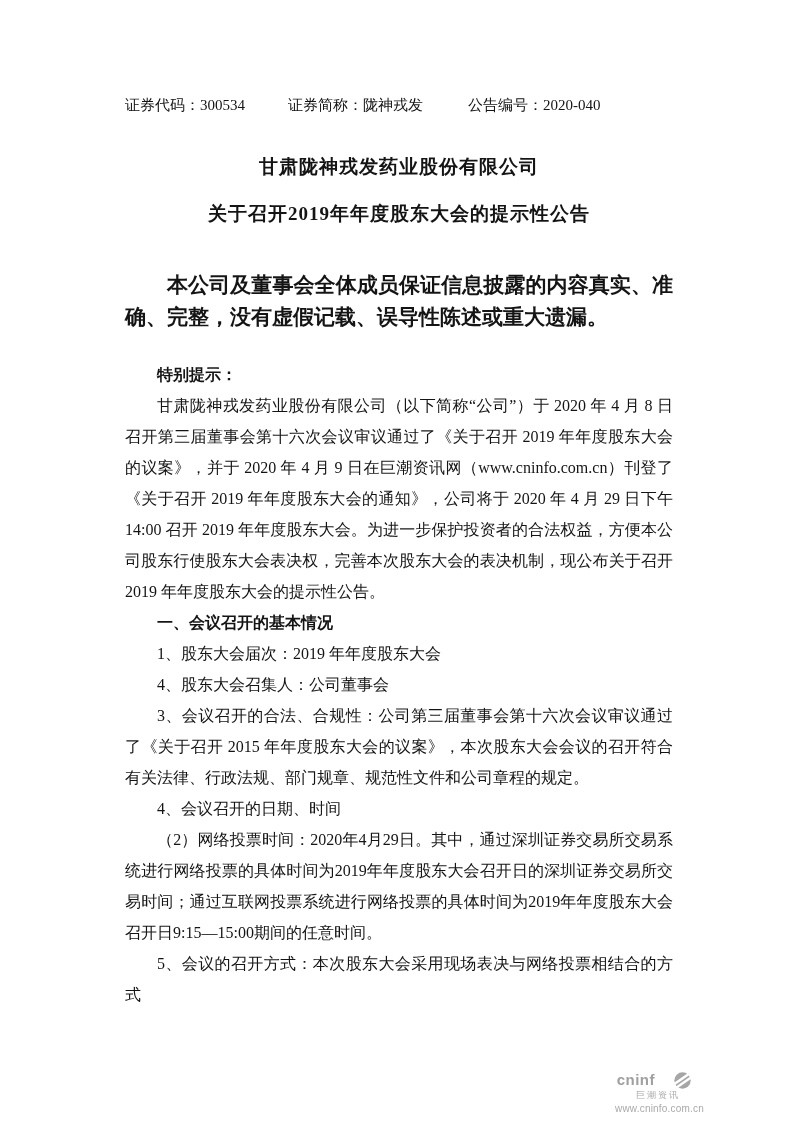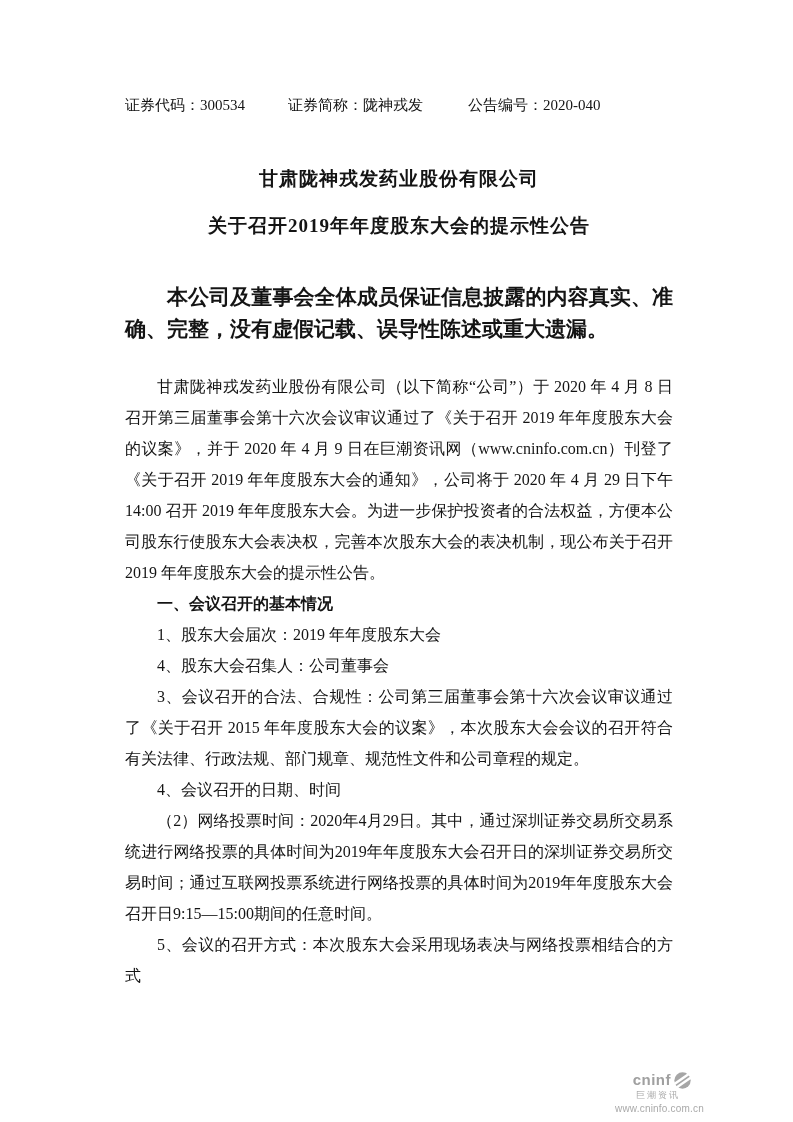--- a/index.html
+++ b/index.html
@@ -35,21 +35,21 @@
   .doc-header .h-name { position: absolute; left: 163px; }
   .doc-header .h-no   { position: absolute; left: 343px; }
   
   .title-line {
     font-size: 19px;
     font-weight: bold;
     text-align: center;
     line-height: 30px;
     letter-spacing: 1px;
   }
-  .title-1 { margin-top: 48px; }
+  .title-1 { margin-top: 36px; }
   .title-2 { margin-top: 17px; }
   
   .disclaimer {
     margin-top: 40px;
     font-family: "Liberation Sans", "DejaVu Sans", sans-serif;
     font-weight: bold;
     font-size: 21px;
     line-height: 32px;
     text-indent: 2em;
     text-align: justify;
@@ -75,21 +75,21 @@
     right: 4px; bottom: 8px;
     text-align: right;
     color: #a9a9a9;
     font-family: "Liberation Sans", "DejaVu Sans", sans-serif;
     line-height: 1.1;
   }
   .wm-top {
     display: flex;
     align-items: center;
     justify-content: flex-end;
-    gap: 2px;
+    gap: 18px;
     padding-right: 12px;
   }
   .wm-brand {
     font-weight: bold;
     font-size: 15px;
     letter-spacing: 0.5px;
     color: #a0a0a0;
   }
   .wm-swirl { display: block; }
   .wm-name {
@@ -115,20 +115,21 @@
       <span class="h-name">证券简称：陇神戎发</span>
       <span class="h-no">公告编号：2020-040</span>
     </div>
 
     <div class="title-line title-1">甘肃陇神戎发药业股份有限公司</div>
     <div class="title-line title-2">关于召开2019年年度股东大会的提示性公告</div>
 
     <div class="disclaimer">本公司及董事会全体成员保证信息披露的内容真实、准确、完整，没有虚假记载、误导性陈述或重大遗漏。</div>
 
     <div class="body-flow">
+      <p class="hei">特别提示：</p>
       <p>甘肃陇神戎发药业股份有限公司（以下简称“公司”）于 2020 年 4 月 8 日召开第三届董事会第十六次会议审议通过了《关于召开 2019 年年度股东大会的议案》，并于 2020 年 4 月 9 日在巨潮资讯网（www.cninfo.com.cn）刊登了《关于召开 2019 年年度股东大会的通知》，公司将于 2020 年 4 月 29 日下午 14:00 召开 2019 年年度股东大会。为进一步保护投资者的合法权益，方便本公司股东行使股东大会表决权，完善本次股东大会的表决机制，现公布关于召开 2019 年年度股东大会的提示性公告。</p>
       <p class="hei">一、会议召开的基本情况</p>
       <p>1、股东大会届次：2019 年年度股东大会</p>
       <p>4、股东大会召集人：公司董事会</p>
       <p>3、会议召开的合法、合规性：公司第三届董事会第十六次会议审议通过了《关于召开 2015 年年度股东大会的议案》，本次股东大会会议的召开符合有关法律、行政法规、部门规章、规范性文件和公司章程的规定。</p>
       <p>4、会议召开的日期、时间</p>
       <p>（2）网络投票时间：2020年4月29日。其中，通过深圳证券交易所交易系统进行网络投票的具体时间为2019年年度股东大会召开日的深圳证券交易所交易时间；通过互联网投票系统进行网络投票的具体时间为2019年年度股东大会召开日9:15—15:00期间的任意时间。</p>
       <p>5、会议的召开方式：本次股东大会采用现场表决与网络投票相结合的方式</p>
     </div>
   </div>

